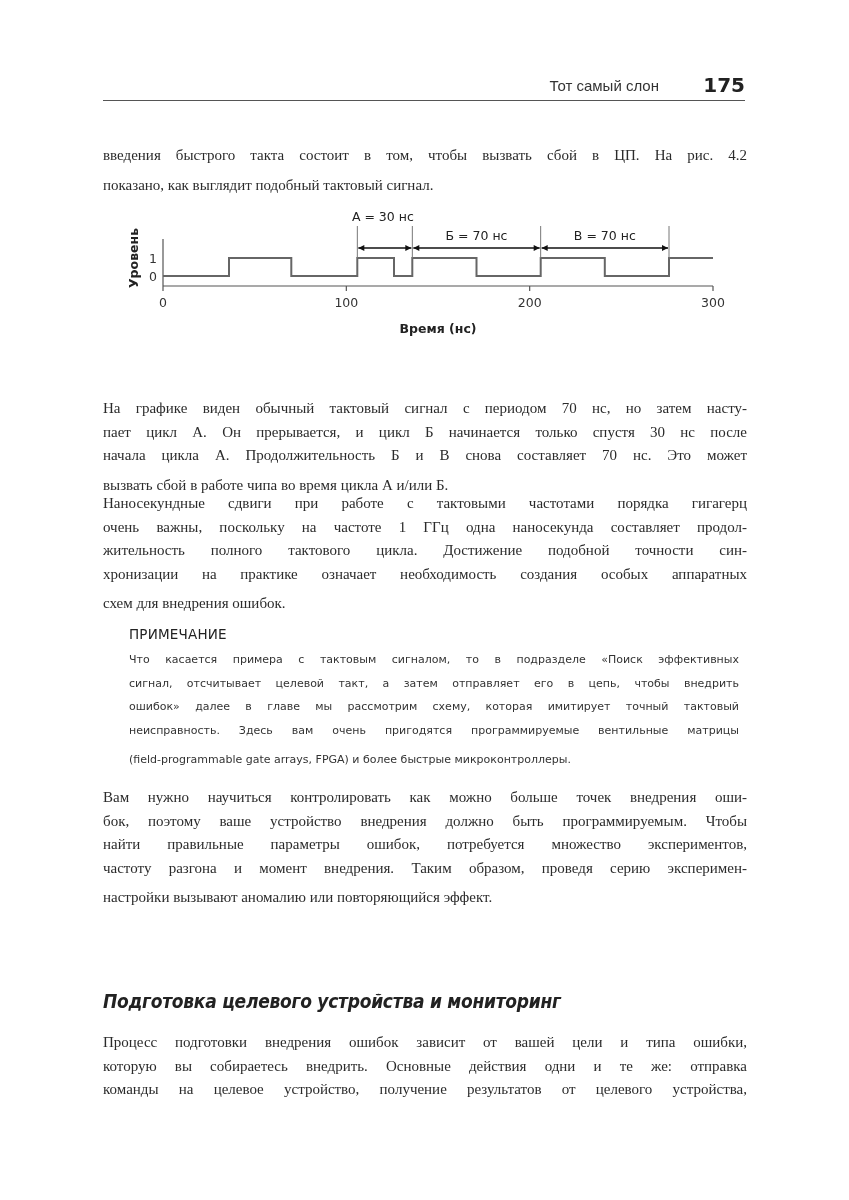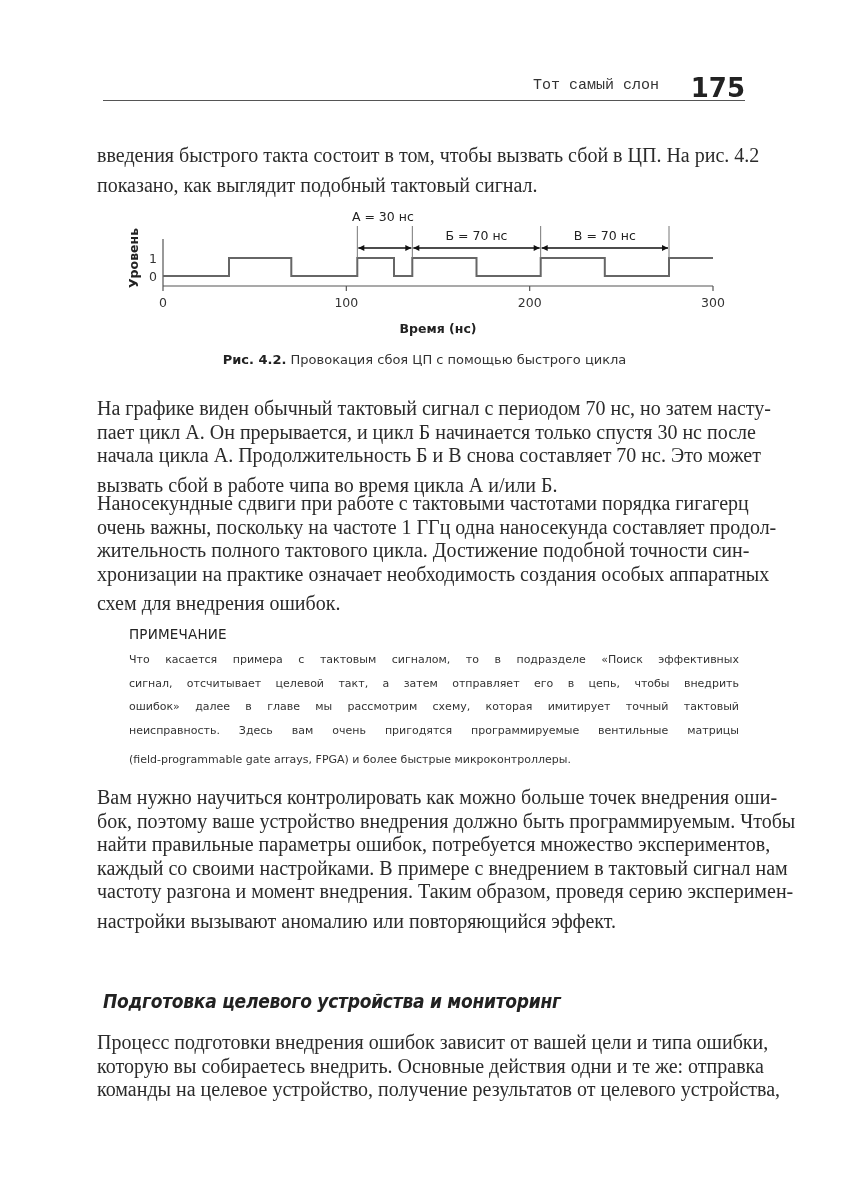--- a/index.html
+++ b/index.html
@@ -1,21 +1,21 @@
 <!DOCTYPE html>
 <html><head>
 <meta charset="utf-8">
 <style>
   html, body { margin:0; padding:0; background:#ffffff; }
   body { width:849px; height:1200px; position:relative; overflow:hidden; color:#2a2a2a; }
   .page { position:absolute; left:0; top:0; width:849px; height:1200px; }
   .running-head { position:absolute; left:103px; top:72px; width:642px; height:28px; border-bottom:1.3px solid #555; }
-  .running-title { position:absolute; right:86px; top:5px; font-family:Liberation Mono, monospace; font-size:15px; color:#333; }
-  .page-num { position:absolute; right:0; top:1px; font-family:"DejaVu Sans", sans-serif; font-weight:bold; font-size:26px; color:#222; }
-  .body-text { position:absolute; left:97px; width:644px; font-family:"Liberation Serif", serif; font-size:20px; line-height:23.6px; color:#2b2b2b; text-align:justify; }
+  .running-title { position:absolute; right:86px; top:5px; font-family:Liberation Sans, sans-serif; font-size:15px; color:#333; }
+  .page-num { position:absolute; right:0; top:1px; font-family:"DejaVu Sans", sans-serif; font-weight:bold; font-size:20px; color:#222; }
+  .body-text { position:absolute; left:103px; width:644px; font-family:"Liberation Serif", serif; font-size:15px; line-height:23.6px; color:#2b2b2b; text-align:justify; }
   .line { display:block; white-space:nowrap; text-align-last:justify; text-align:justify; }
   .line.last { text-align-last:left;margin-top:6px; }
   .fig { position:absolute; left:115px; top:200px; width:640px; height:145px; }
   .fig-caption { position:absolute; left:0; width:849px; top:352px; text-align:center; font-family:"DejaVu Sans", sans-serif; font-size:13px; color:#333; }
   .fig-caption b { font-weight:bold; color:#222; }
   .note { position:absolute; left:129px; top:626px; width:610px; font-family:"DejaVu Sans", sans-serif; color:#333; }
   .note-title { font-weight:normal; font-size:13.5px; letter-spacing:0.2px; margin-bottom:6px; color:#222; }
   .note-text { font-size:11px; line-height:23.6px; }
   .section-heading { position:absolute; left:103px; top:990px; font-family:"DejaVu Sans", sans-serif; font-weight:bold; font-style:italic; font-size:19px; color:#222; transform:scaleX(0.9); transform-origin:left; letter-spacing:-0.3px; }
   svg text { font-family:"DejaVu Sans", sans-serif; }
@@ -63,24 +63,20 @@
         <text x="382.83333333333337" y="221" font-size="12.5" fill="#222" text-anchor="middle">А = 30 нс</text>
         <line x1="413.3333333333333" y1="248" x2="539.6666666666666" y2="248" stroke="#111" stroke-width="1.4" marker-start="url(#ah)" marker-end="url(#ah)"></line>
         <text x="476.5" y="240" font-size="12.5" fill="#222" text-anchor="middle">Б = 70 нс</text>
         <line x1="541.6666666666666" y1="248" x2="668" y2="248" stroke="#111" stroke-width="1.4" marker-start="url(#ah)" marker-end="url(#ah)"></line>
         <text x="604.8333333333333" y="240" font-size="12.5" fill="#222" text-anchor="middle">В = 70 нс</text>
       </g>
     <text id="ylabel" font-size="12.5" font-weight="bold" fill="#222" text-anchor="middle" transform="translate(138,258) rotate(-90)">Уровень</text>
     <text id="xlabel" x="438" y="333" font-size="12.5" font-weight="bold" fill="#222" text-anchor="middle">Время (нс)</text>
   </svg>
 
-  <div class="fig-caption">
-    <b>Рис. 4.2.</b>
-    <span>Провокация сбоя ЦП с помощью быстрого цикла</span>
-  </div>
 
   <div class="body-text" style="top:397px;">
     <span class="line">На графике виден обычный тактовый сигнал с периодом 70 нс, но затем насту-</span>
     <span class="line">пает цикл А. Он прерывается, и цикл Б начинается только спустя 30 нс после</span>
     <span class="line">начала цикла А. Продолжительность Б и В снова составляет 70 нс. Это может</span>
     <span class="line last">вызвать сбой в работе чипа во время цикла А и/или Б.</span>
   </div>
 
   <div class="body-text" style="top:492px;">
     <span class="line">Наносекундные сдвиги при работе с тактовыми частотами порядка гигагерц</span>
@@ -98,21 +94,20 @@
       <span class="line">ошибок» далее в главе мы рассмотрим схему, которая имитирует точный тактовый</span>
       <span class="line">неисправность. Здесь вам очень пригодятся программируемые вентильные матрицы</span>
       <span class="line last">(field-programmable gate arrays, FPGA) и более быстрые микроконтроллеры.</span>
     </div>
   </div>
 
   <div class="body-text" style="top:786px;">
     <span class="line">Вам нужно научиться контролировать как можно больше точек внедрения оши-</span>
     <span class="line">бок, поэтому ваше устройство внедрения должно быть программируемым. Чтобы</span>
     <span class="line">найти правильные параметры ошибок, потребуется множество экспериментов,</span>
-    <span class="line">каждый со своими настройками. В примере с внедрением в тактовый сигнал нам</span>
     <span class="line">частоту разгона и момент внедрения. Таким образом, проведя серию эксперимен-</span>
     <span class="line last">настройки вызывают аномалию или повторяющийся эффект.</span>
   </div>
 
   <div class="section-heading">Подготовка целевого устройства и мониторинг</div>
 
   <div class="body-text" style="top:1031px;">
     <span class="line">Процесс подготовки внедрения ошибок зависит от вашей цели и типа ошибки,</span>
     <span class="line">которую вы собираетесь внедрить. Основные действия одни и те же: отправка</span>
     <span class="line">команды на целевое устройство, получение результатов от целевого устройства,</span>

